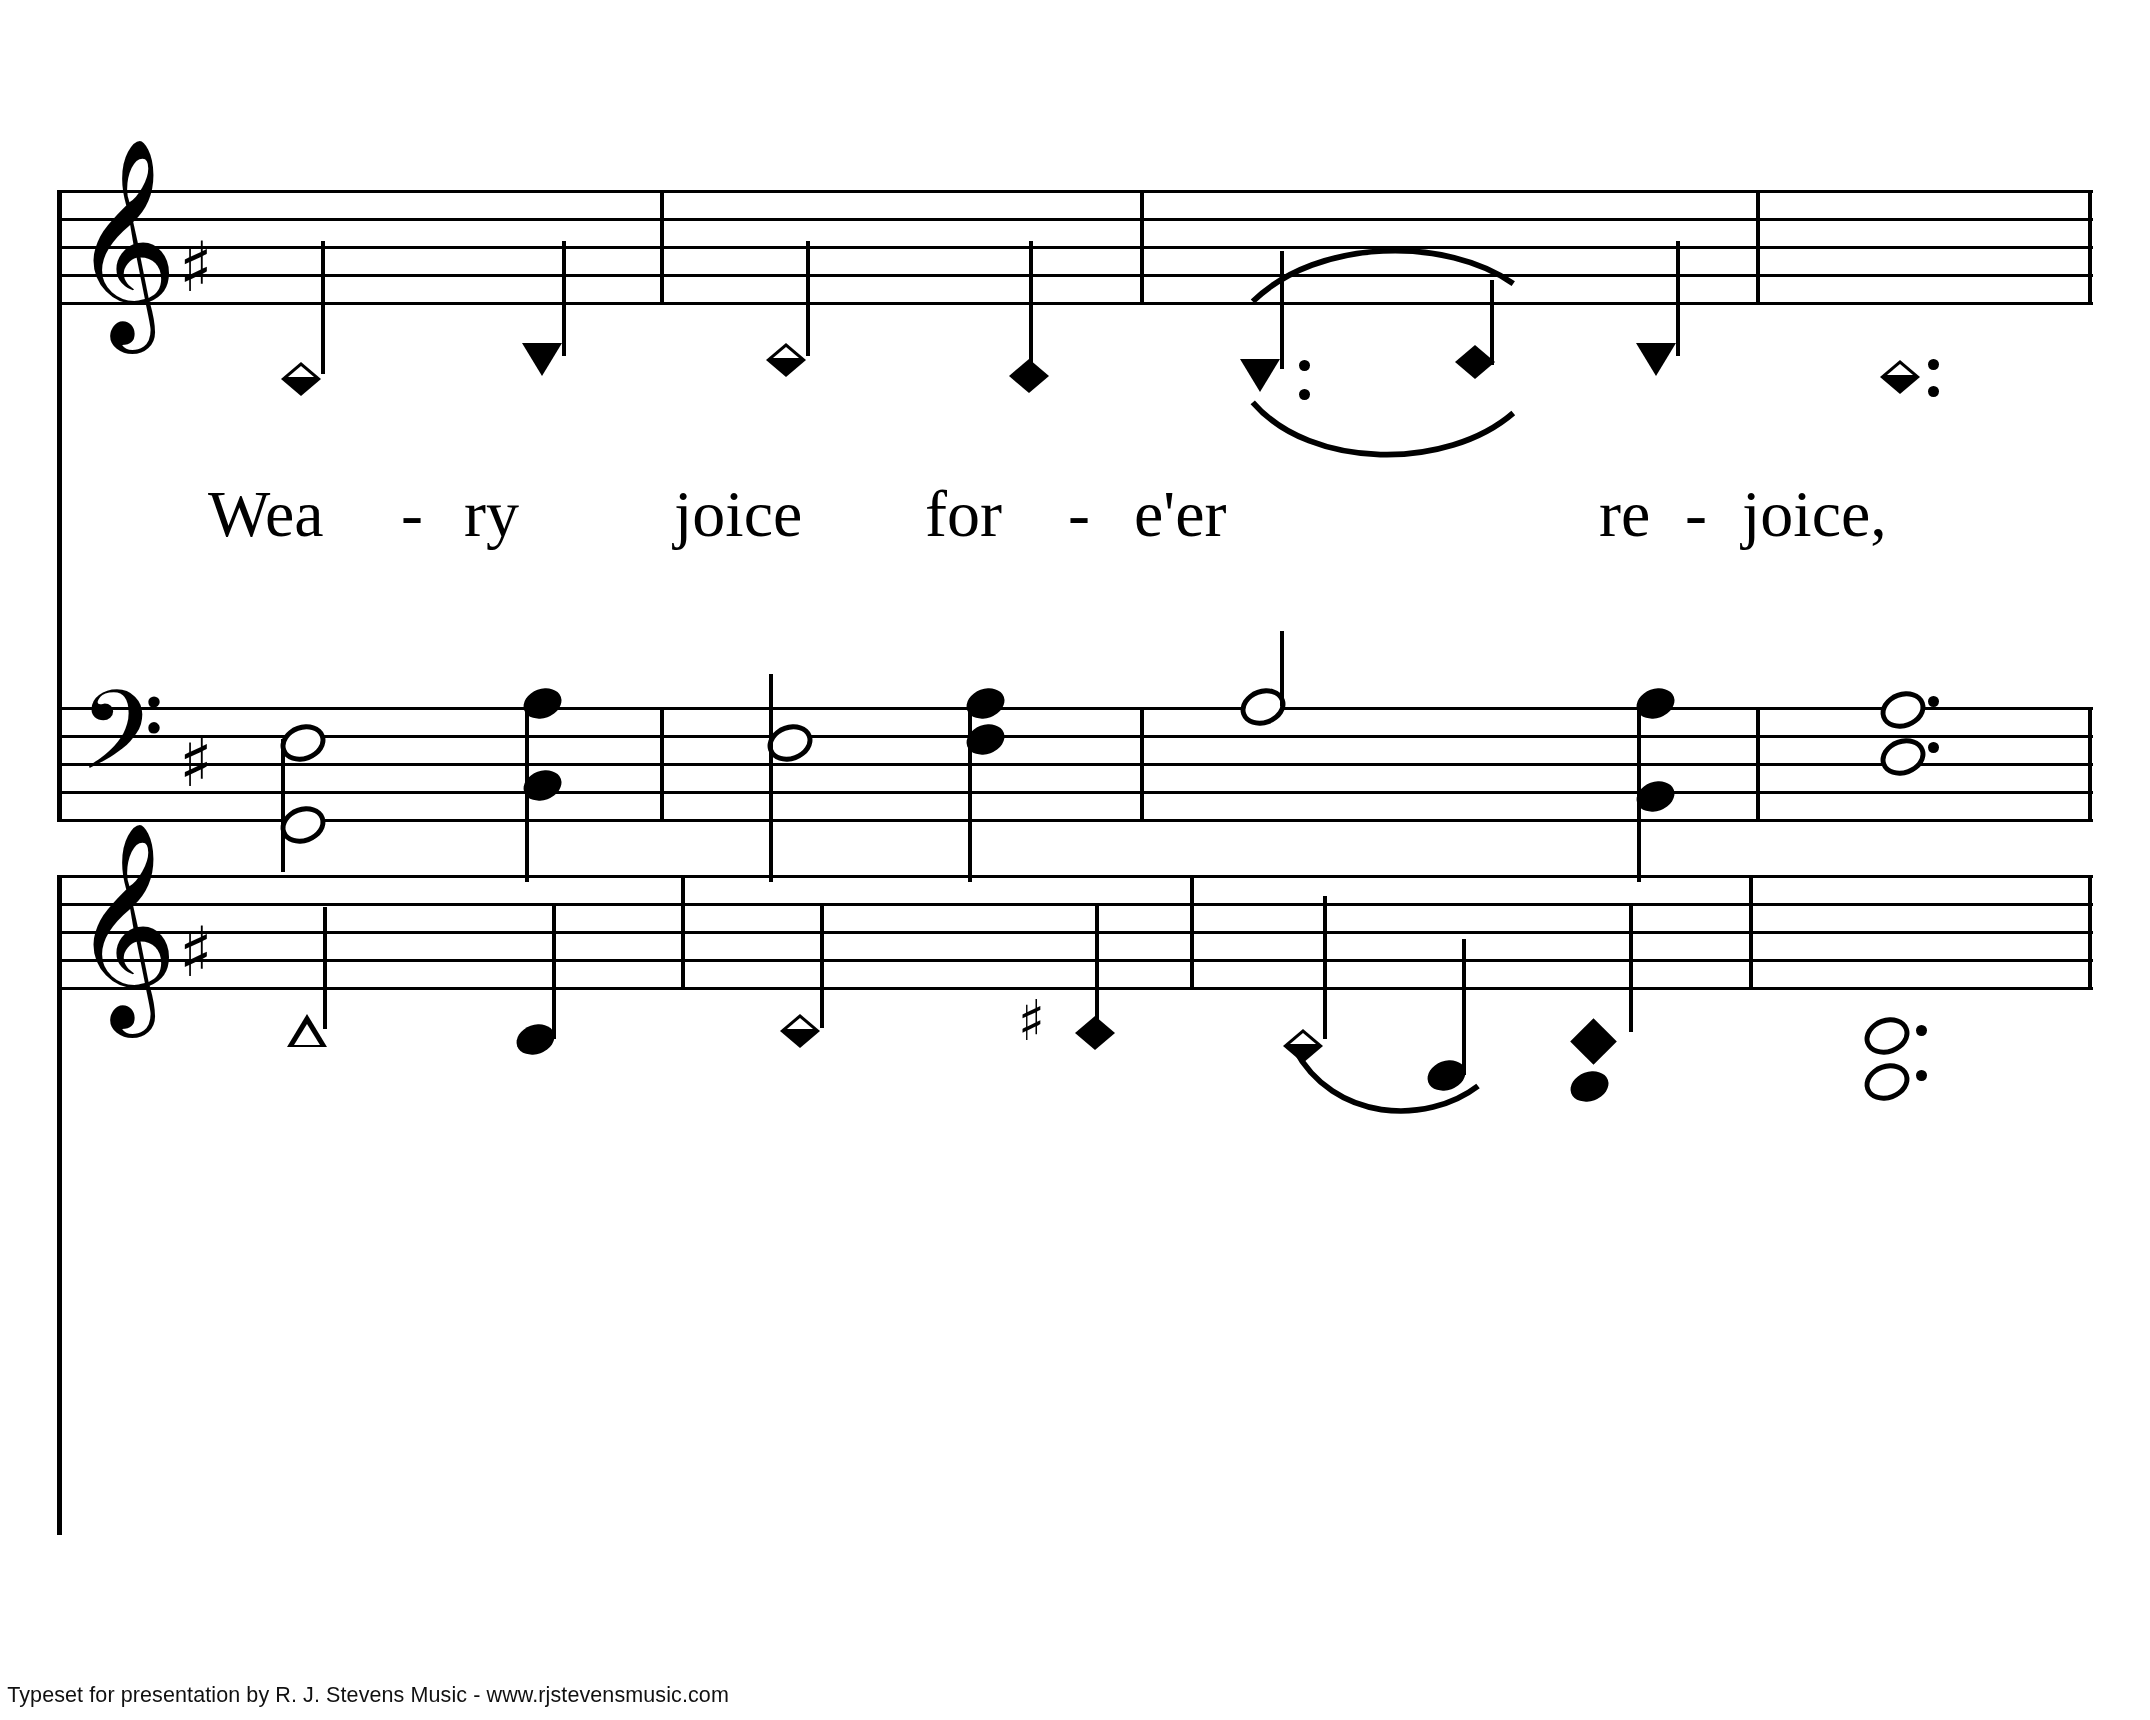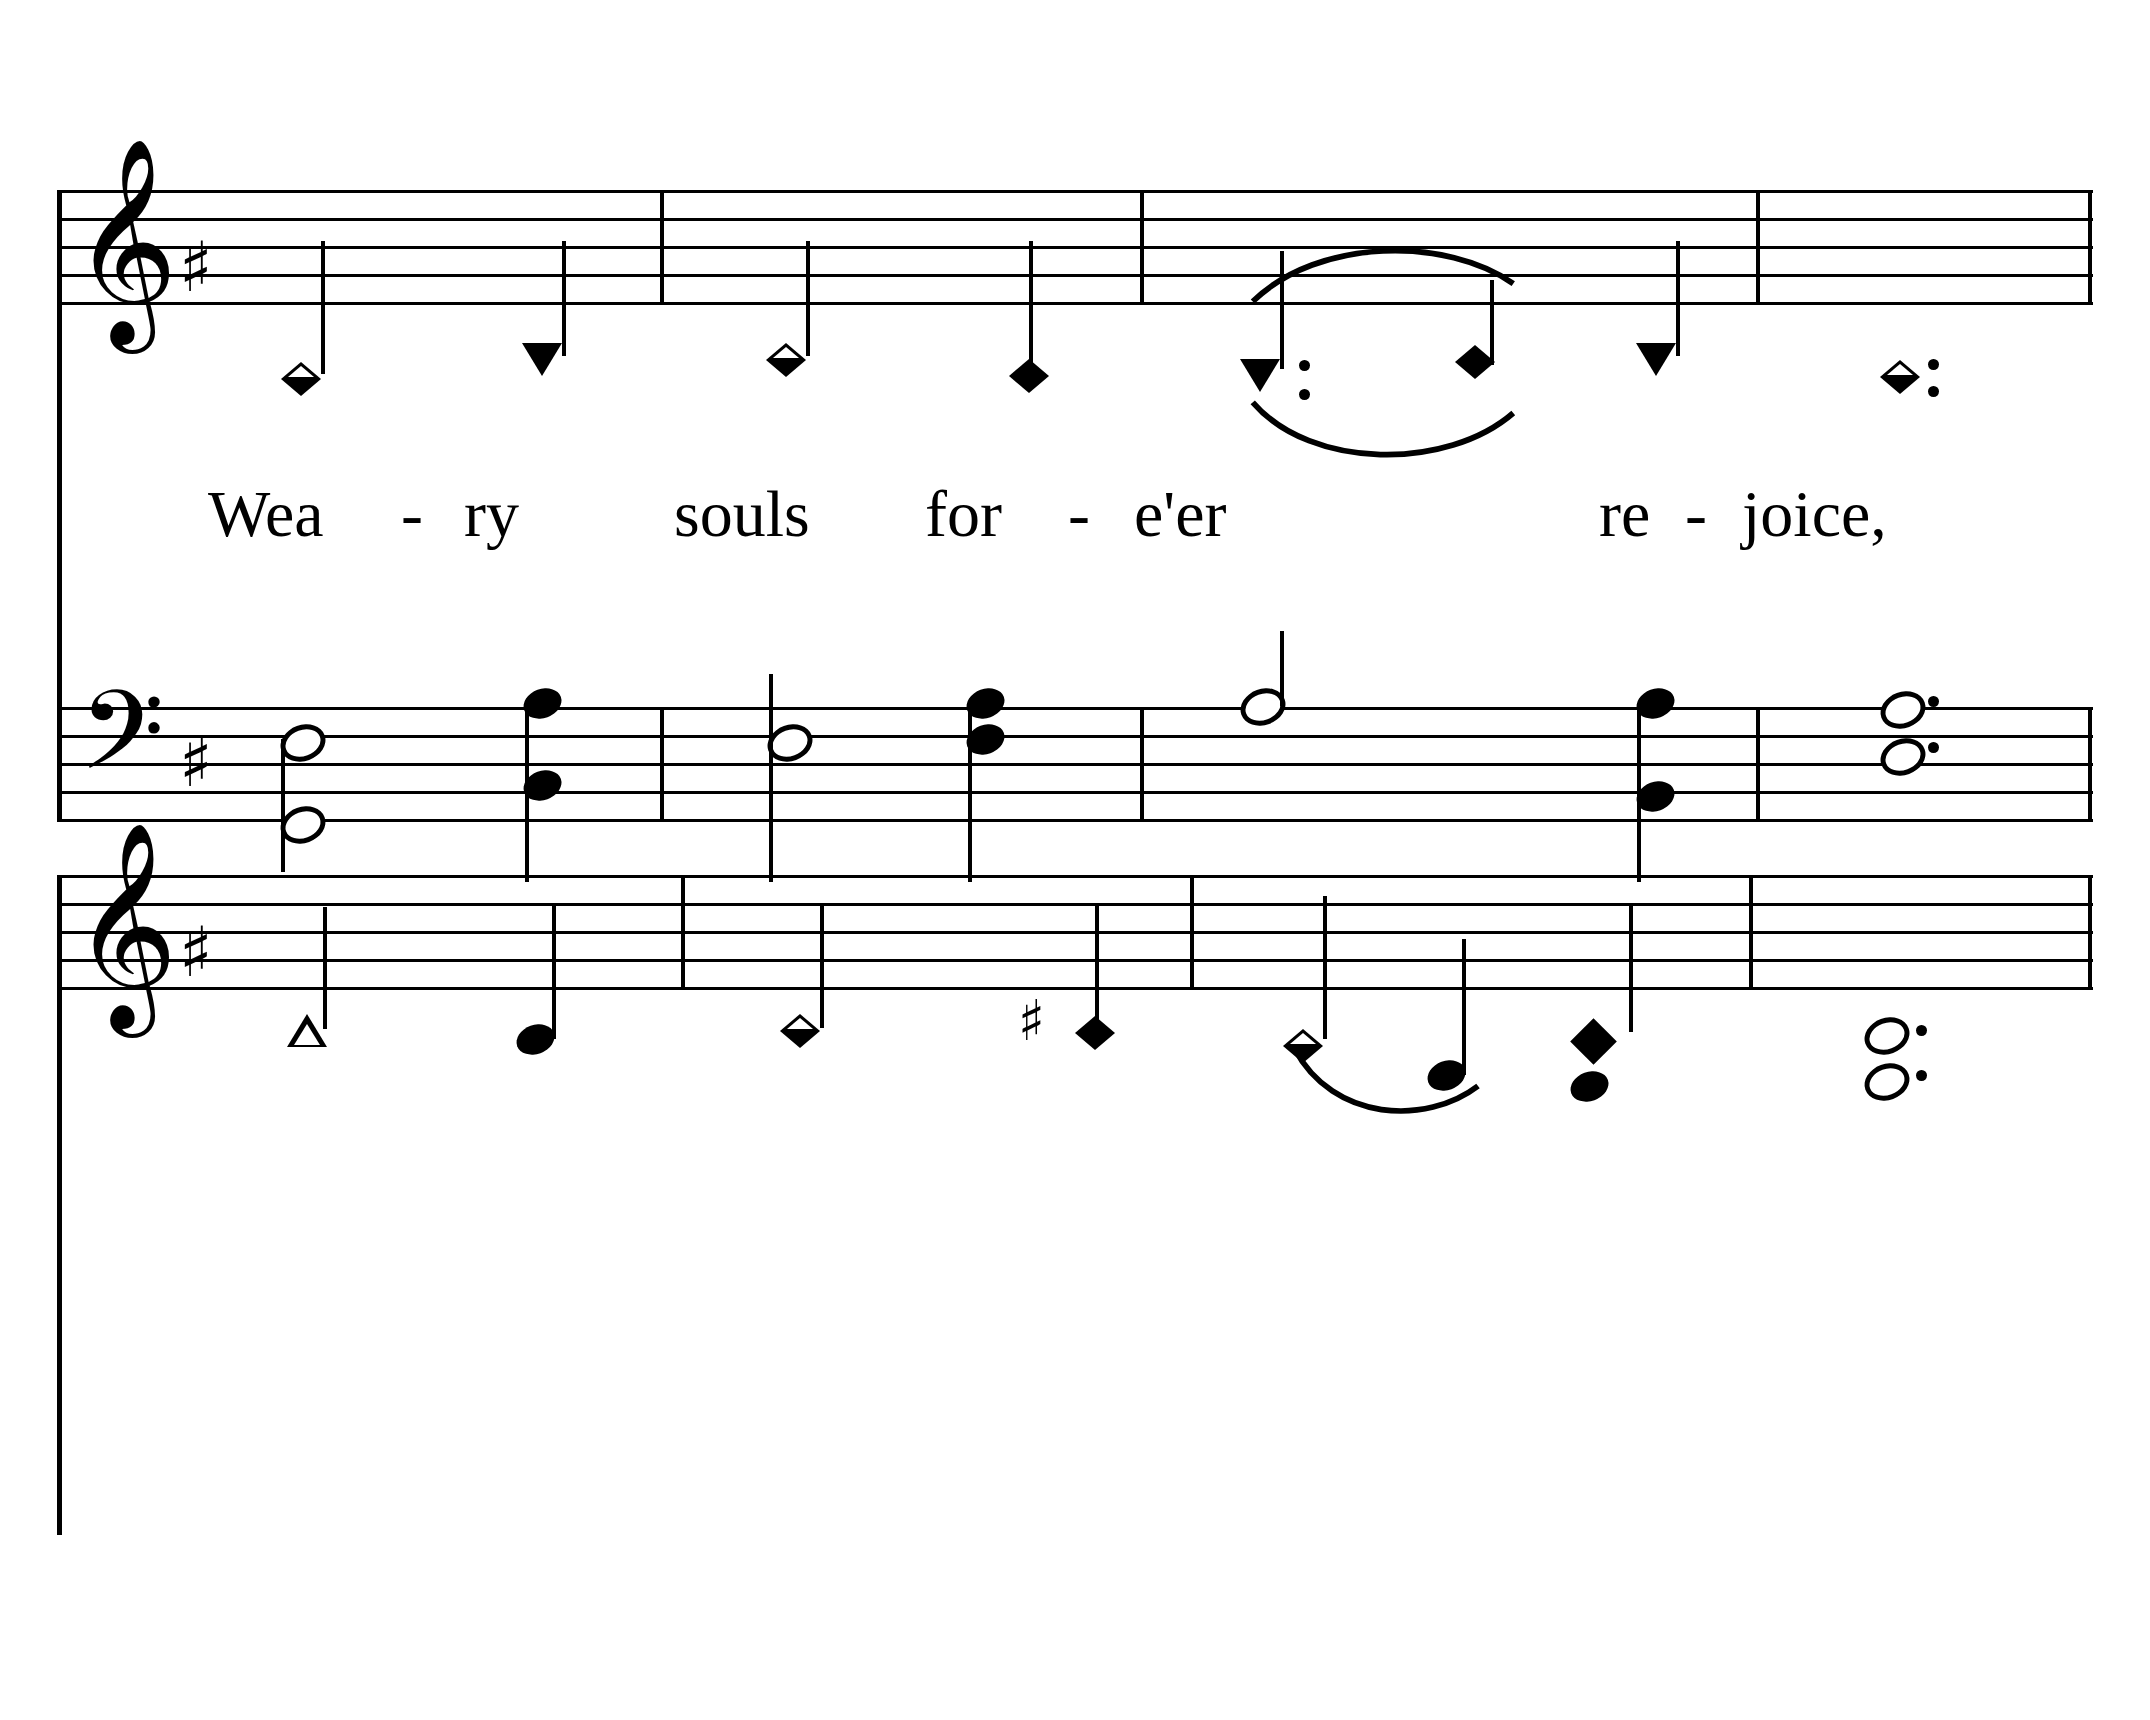--- a/index.html
+++ b/index.html
@@ -279,21 +279,21 @@
     </svg>
 
     <div class="nh bowtie-open" style="left:1880px;top:252px;"></div>
     <div class="dot" style="left:1928px;top:251px;"></div>
     <div class="dot" style="left:1928px;top:278px;"></div>
 
     <div class="lyrics" style="top:373px;">
       <span class="lyric" style="left:208px;">Wea</span>
       <span class="lyric" style="left:401px;">-</span>
       <span class="lyric" style="left:464px;">ry</span>
-      <span class="lyric" style="left:674px;">souls</span>
+      <span class="lyric" style="left:674px;">joice</span>
       <span class="lyric" style="left:925px;">for</span>
       <span class="lyric" style="left:1068px;">-</span>
       <span class="lyric" style="left:1118px;margin-left:16px;">e'er</span>
       <span class="lyric" style="left:1599px;">re</span>
       <span class="lyric" style="left:1685px;">-</span>
       <span class="lyric" style="left:1742px;">joice,</span>
     </div>
 
     <div class="staff" style="top:599px;">
       <div class="line l0"></div>
@@ -386,14 +386,15 @@
     <div class="nh oval" style="left:1570px;top:262px;"></div>
     <div class="nh oval-open" style="left:1864px;top:254px;"></div>
     <div class="dot" style="left:1916px;top:260px;"></div>
 
     <svg class="slur" style="left:1290px;top:233px;width:194px;height:86px;" viewBox="0 0 270 120">
       <path d="M6 8 C 60 110, 190 115, 262 60" stroke="#000" stroke-width="8" fill="none"></path>
     </svg>
 
   </div>
 
+  <div class="footer">Typeset for presentation by R. J. Stevens Music  -  www.rjstevensmusic.com</div>
 </div>
 
 
 </body></html>

